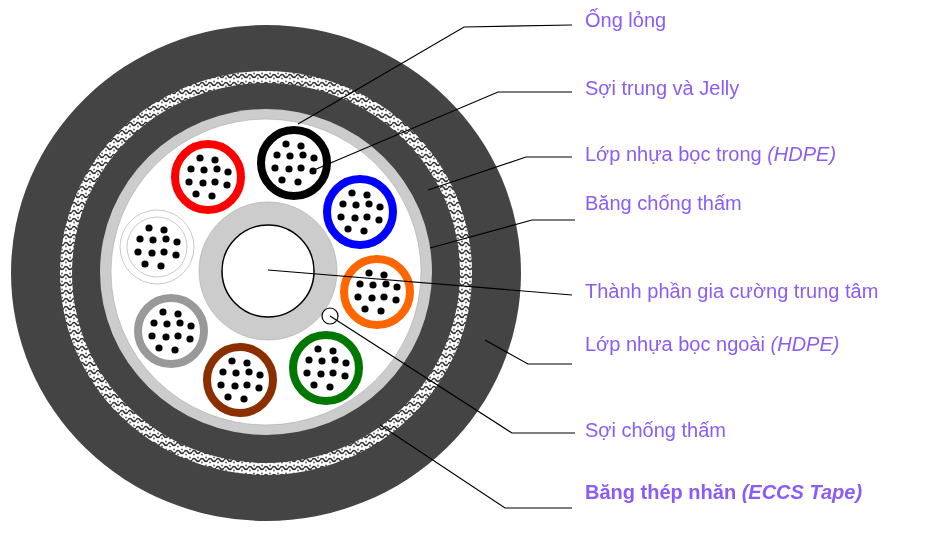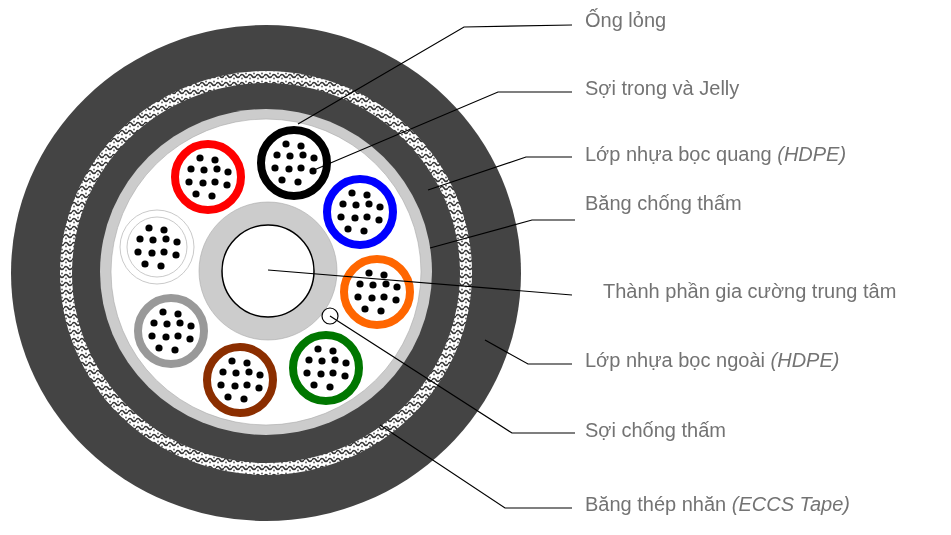--- a/index.html
+++ b/index.html
@@ -1,18 +1,18 @@
 <!DOCTYPE html>
 <html><head>
 <meta charset="utf-8">
 <style>
   html, body { margin: 0; padding: 0; background: #ffffff; }
   body { width: 951px; height: 535px; position: relative; overflow: hidden; font-family: "Liberation Sans", sans-serif; }
   #diagram { position: absolute; left: 0; top: 0; }
-  .label { position: absolute; left: 585px; font-size: 20px; color: #737373; white-space: nowrap; line-height: 24px; }
+  .label { position: absolute; left: 585px; font-size: 20px; color: #8b5cf6; white-space: nowrap; line-height: 24px; }
   .label .note { font-style: italic; }
 </style>
 </head>
 <body>
 
 <svg id="diagram" width="951" height="535" viewBox="0 0 951 535">
   <defs>
     <pattern id="tapePattern" patternUnits="userSpaceOnUse" width="8" height="8">
       <rect width="8" height="8" fill="#ffffff"></rect>
       <path d="M0 4 Q2 1 4 4 T8 4" stroke="#333" stroke-width="1.6" fill="none"></path>
@@ -166,19 +166,19 @@
     <polyline points="428,190 526,157 572,157"></polyline>
     <polyline points="430,248 532,220 575,220"></polyline>
     <polyline points="268,270 572,295"></polyline>
     <polyline points="485,340 528,364 572,364"></polyline>
     <polyline points="330,316 512,433 575,433"></polyline>
     <polyline points="380,425 505,508 572,508"></polyline>
   </g>
 </svg>
 
 <div class="label" style="top:8px;"><span>Ống lỏng</span><span class="note"></span></div>
-<div class="label" style="top:76px;"><span>Sợi trong và Jelly</span><span class="note"></span></div>
-<div class="label" style="top:142px;"><span>Lớp nhựa bọc quang </span><span class="note">(HDPE)</span></div>
+<div class="label" style="top:76px;"><span>Sợi trung và Jelly</span><span class="note"></span></div>
+<div class="label" style="top:142px;"><span>Lớp nhựa bọc trong </span><span class="note">(HDPE)</span></div>
 <div class="label" style="top:191px;"><span>Băng chống thấm</span><span class="note"></span></div>
-<div class="label" style="top:279px;margin-left:18px;"><span>Thành phần gia cường trung tâm</span><span class="note"></span></div>
-<div class="label" style="top:348px;text-align:center;"><span>Lớp nhựa bọc ngoài </span><span class="note">(HDPE)</span></div>
+<div class="label" style="top:279px;"><span>Thành phần gia cường trung tâm</span><span class="note"></span></div>
+<div class="label" style="top:332px;text-align:center;"><span>Lớp nhựa bọc ngoài </span><span class="note">(HDPE)</span></div>
 <div class="label" style="top:418px;text-align:center;"><span>Sợi chống thấm</span><span class="note"></span></div>
-<div class="label" style="top:492px;"><span>Băng thép nhăn </span><span class="note">(ECCS Tape)</span></div>
+<div class="label" style="top:480px;font-weight:bold;"><span>Băng thép nhăn </span><span class="note">(ECCS Tape)</span></div>
 
 </body></html>

